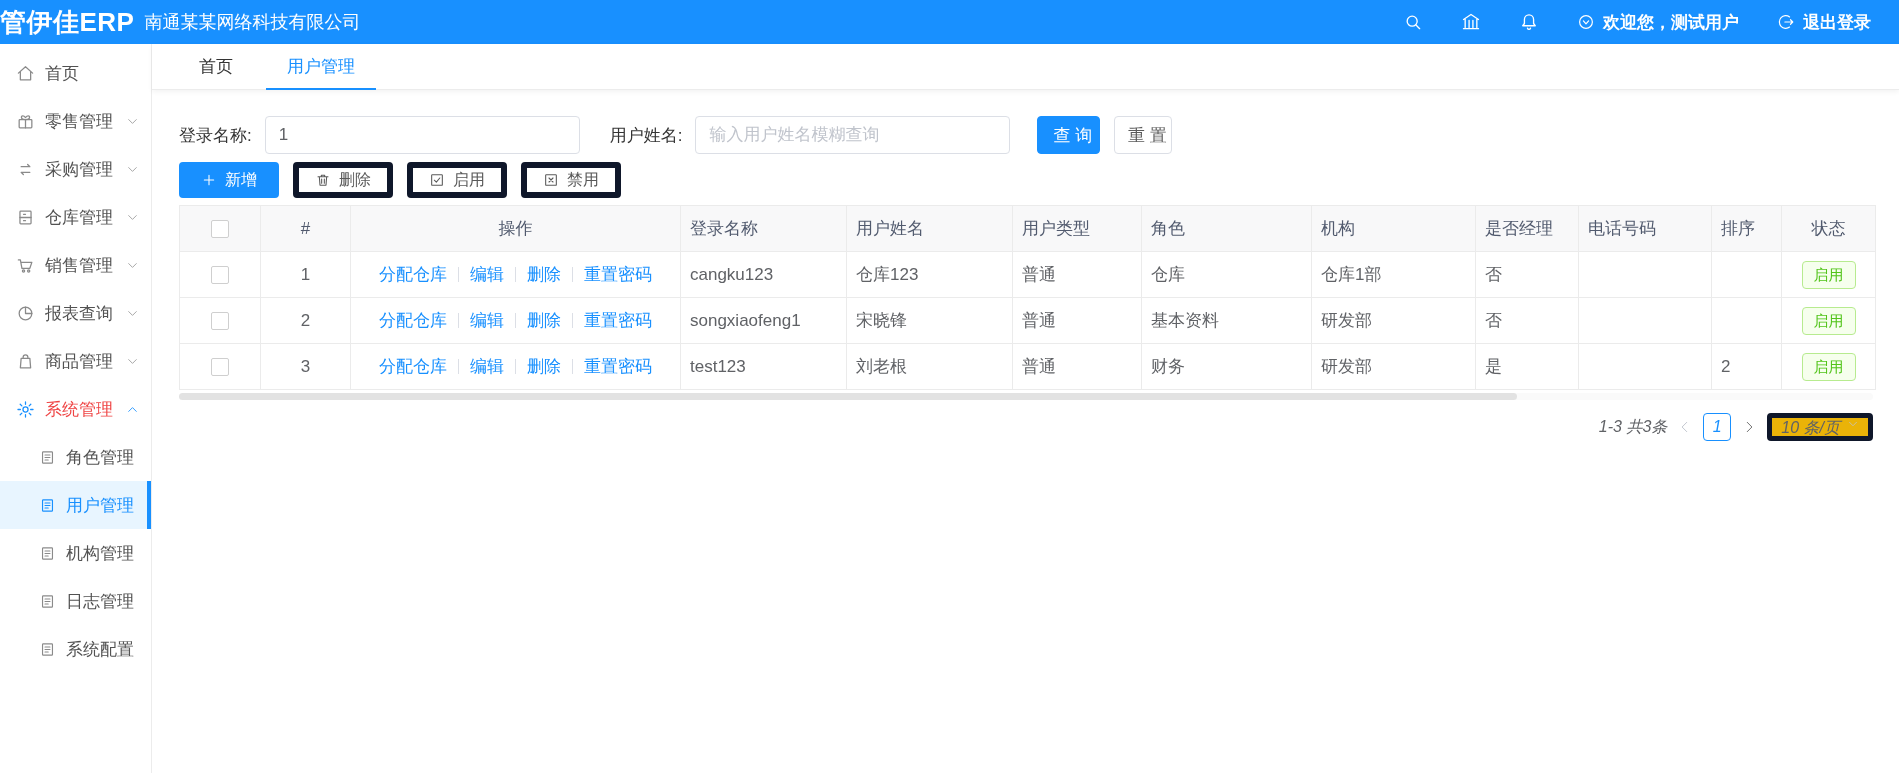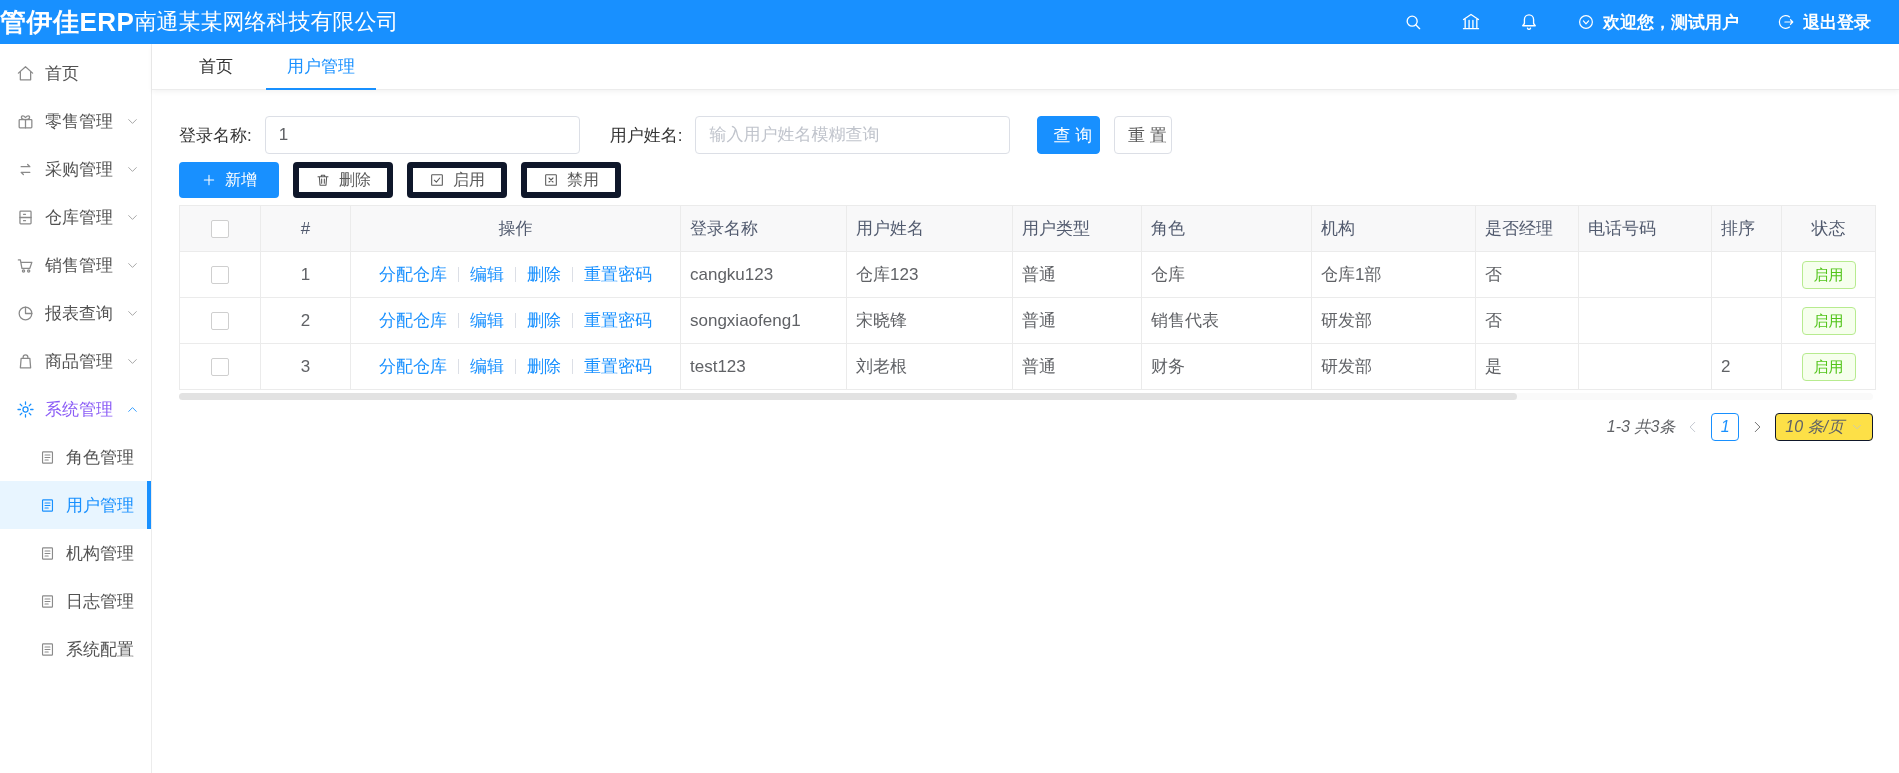--- a/index.html
+++ b/index.html
@@ -2,39 +2,39 @@
 <html><head>
 <meta charset="utf-8">
 <style>
   * { margin:0; padding:0; box-sizing:border-box; }
   html,body { width:1899px; height:773px; overflow:hidden; background:#fff;
     font-family:"Liberation Sans","DejaVu Sans",sans-serif; }
 
   
   .app-header { height:44px; background:#1890ff; display:flex; align-items:center; color:#fff; }
   .logo { font-size:26px; font-weight:bold; padding:0 0; min-width:126px; letter-spacing:.5px; }
-  .company { font-size:22px; }
+  .company { font-size:18px; margin-left:10px; }
   .h-right { margin-left:auto; display:flex; align-items:center; gap:38px; padding-right:28px; font-size:17px;font-weight:bold; }
   .h-icon { width:20px; height:20px; display:inline-block; color:#fff; cursor:pointer; }
   .h-icon svg, .icon svg, .chev svg { width:100%; height:100%; display:block; }
   .h-group { display:flex; align-items:center; gap:8px; cursor:pointer; }
   .h-group .h-icon { width:18px; height:18px; }
 
   .app-body { display:flex; height:729px; }
 
   
   aside { width:152px; flex-shrink:0; background:#fff; border-right:1px solid #ececec; padding-top:5px; overflow:hidden; }
   .side-item { height:48px; display:flex; align-items:center; padding:0 12px 0 16px;
     color:#525252; font-size:17px; cursor:pointer; position:relative; }
   .side-item .icon { width:19px; height:19px; margin-right:10px; color:#8a8a8a; flex-shrink:0; }
   .side-item .lbl { flex:1; white-space:nowrap; }
   .side-item .chev { width:13px; height:13px; color:#999; flex-shrink:0; }
   .side-item.sub { padding-left:39px; }
   .side-item.sub .icon { width:17px; height:17px; }
-  .side-item.active { color:#8b5cf6;font-family:Liberation Mono, monospace; }
+  .side-item.active { color:#ef4444;font-family:Liberation Mono, monospace; }
   .side-item.active .icon, .side-item.active .chev { color:#1890ff; }
   .side-item.selected { background:#e8f5ff; color:#1890ff; }
   .side-item.selected .icon { color:#1890ff; }
   .side-item.selected::after { content:""; position:absolute; right:0; top:0; bottom:0; width:4px; background:#1890ff; }
 
   
   main { flex:1; min-width:0; display:flex; flex-direction:column; background:#fff; }
   .tabbar { height:46px; flex-shrink:0; display:flex; align-items:stretch; padding-left:20px;
     border-bottom:1px solid #ececec; box-shadow:0 2px 5px rgba(0,0,0,.05); }
   .tab { display:flex; align-items:center; padding:0 27px; font-size:17px; color:#333;
@@ -81,22 +81,22 @@
   .hscroll { height:7px; background:#fafafa; margin-top:3px; border-radius:4px; }
   .hscroll .thumb { width:79%; height:100%; background:#e2e2e2; border-radius:4px; cursor:pointer; }
 
   
   .pager { display:flex; align-items:center; justify-content:flex-end; margin-top:13px;
     color:#606266; font-size:16px; gap:11px;font-style:italic; }
   .pg-arrow { width:14px; height:14px; color:#666; cursor:pointer; }
   .pg-arrow.disabled { color:#c0c4cc; }
   .pg-num { width:28px; height:28px; border:1px solid #1890ff; color:#1890ff; border-radius:4px;
     display:flex; align-items:center; justify-content:center; background:#fff; cursor:pointer; }
-  .pg-size { height:28px; border:1px solid #0f172a; border-radius:4px; padding:0 9px;
-    display:flex; align-items:center; gap:7px; color:#606266; cursor:pointer; background:#fde047; }
+  .pg-size { height:28px; border:5px solid #0f172a; border-radius:4px; padding:0 9px;
+    display:flex; align-items:flex-start; gap:7px; color:#606266; cursor:pointer; background:#eab308; }
   .pg-size .chev { width:12px; height:12px; color:#c0c4cc; }
 </style>
 </head>
 <body>
 
 <header class="app-header">
   <div class="logo">管伊佳ERP</div>
   <div class="company">南通某某网络科技有限公司</div>
   <div class="h-right">
     <span class="h-icon">
@@ -414,21 +414,21 @@
                   <span class="op-link">编辑</span>
                   <span class="op-sep"></span>
                   <span class="op-link">删除</span>
                   <span class="op-sep"></span>
                   <span class="op-link">重置密码</span>
                 </div>
               </td>
               <td class="">songxiaofeng1</td>
               <td class="">宋晓锋</td>
               <td class="">普通</td>
-              <td class="">销售代表</td>
+              <td class="">基本资料</td>
               <td class="">研发部</td>
               <td class="">否</td>
               <td class=""></td>
               <td class=""></td>
               <td class="center"><span class="badge">启用</span></td>
             </tr>
             <tr>
               <td class="center"><span class="cb"></span></td>
               <td class="center">3</td>
               <td class="center">

